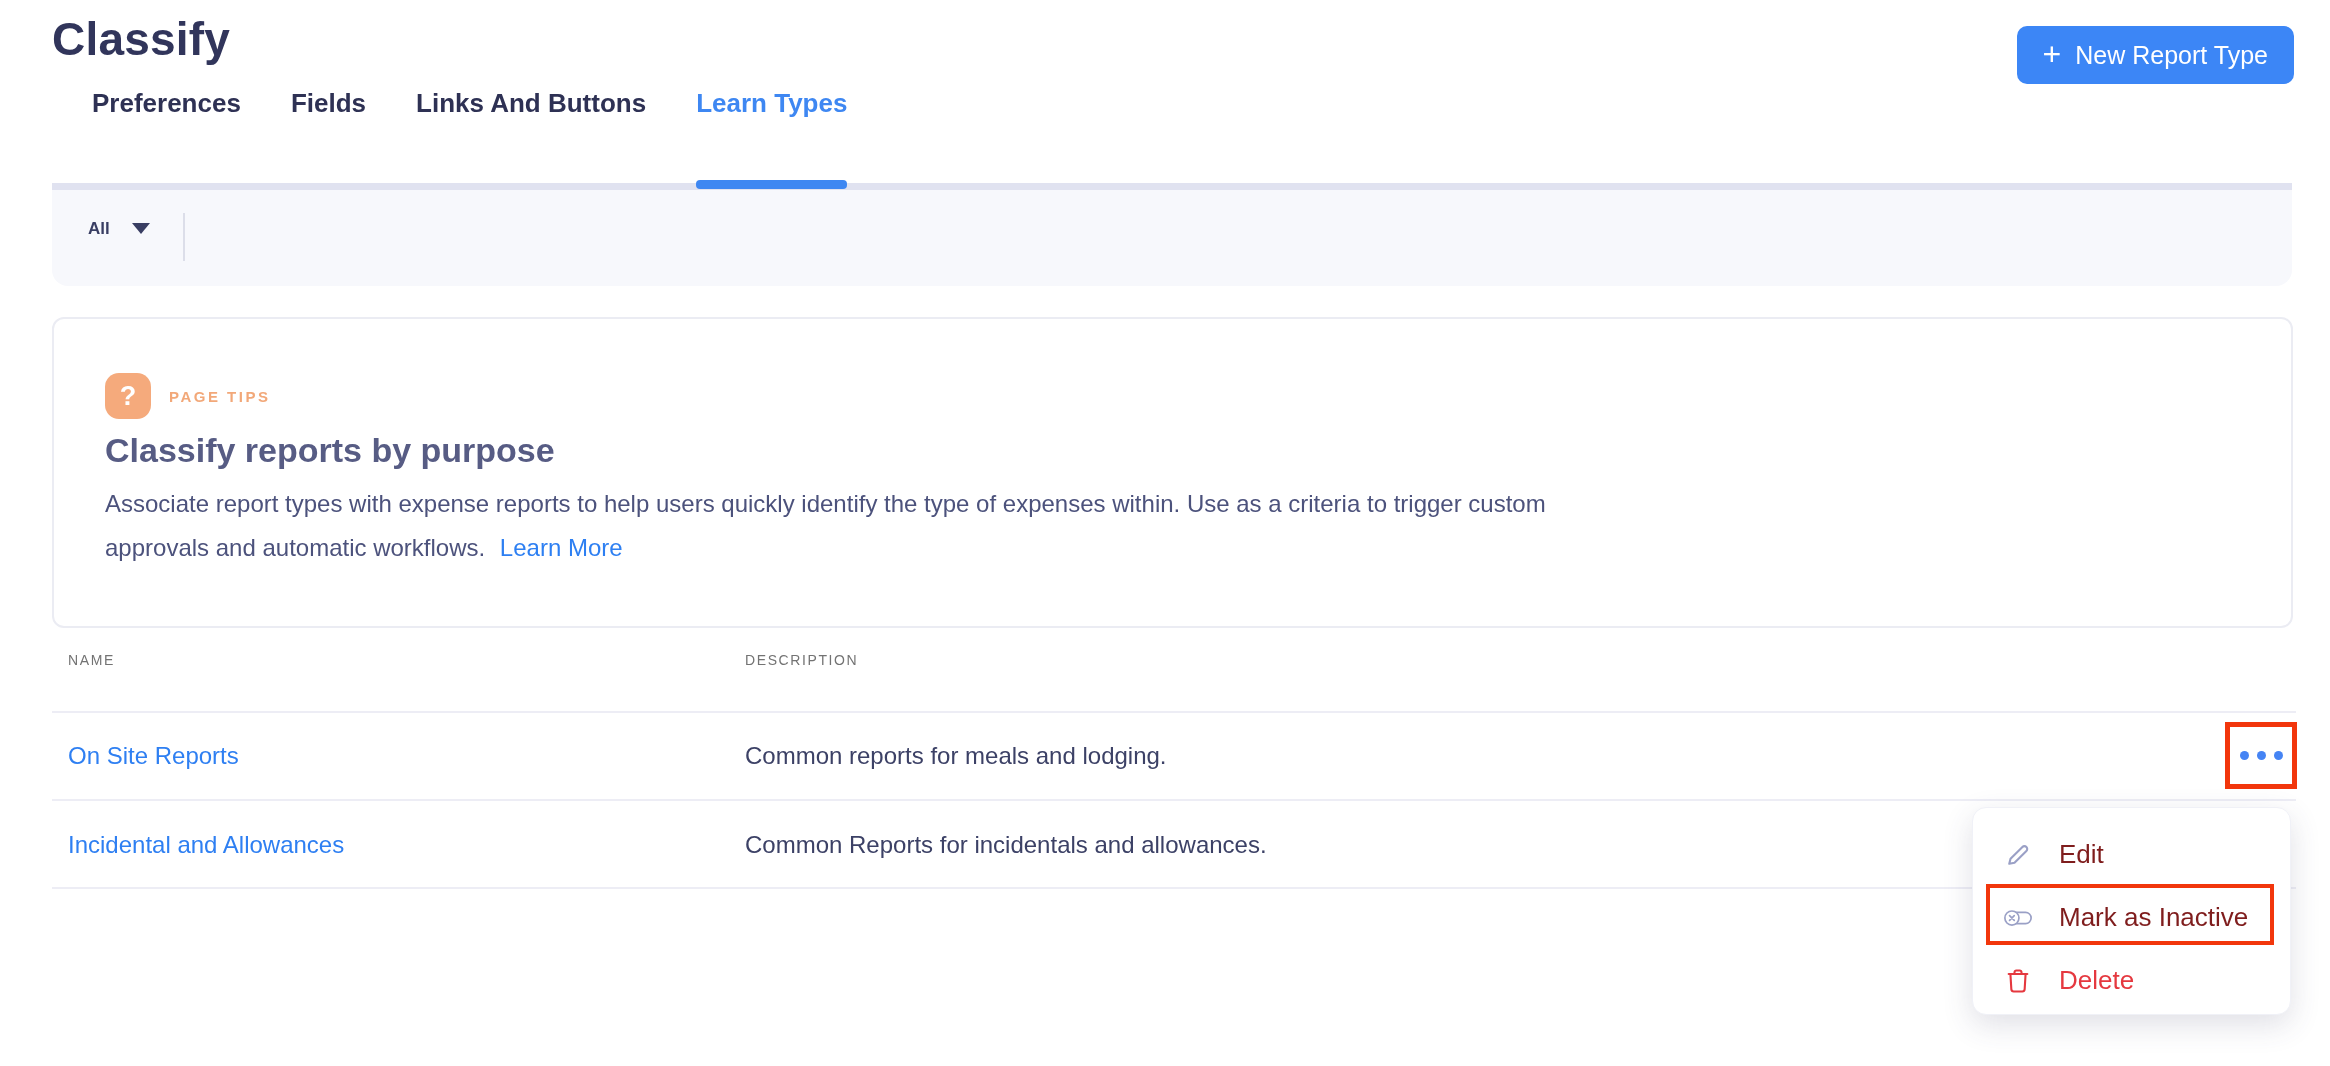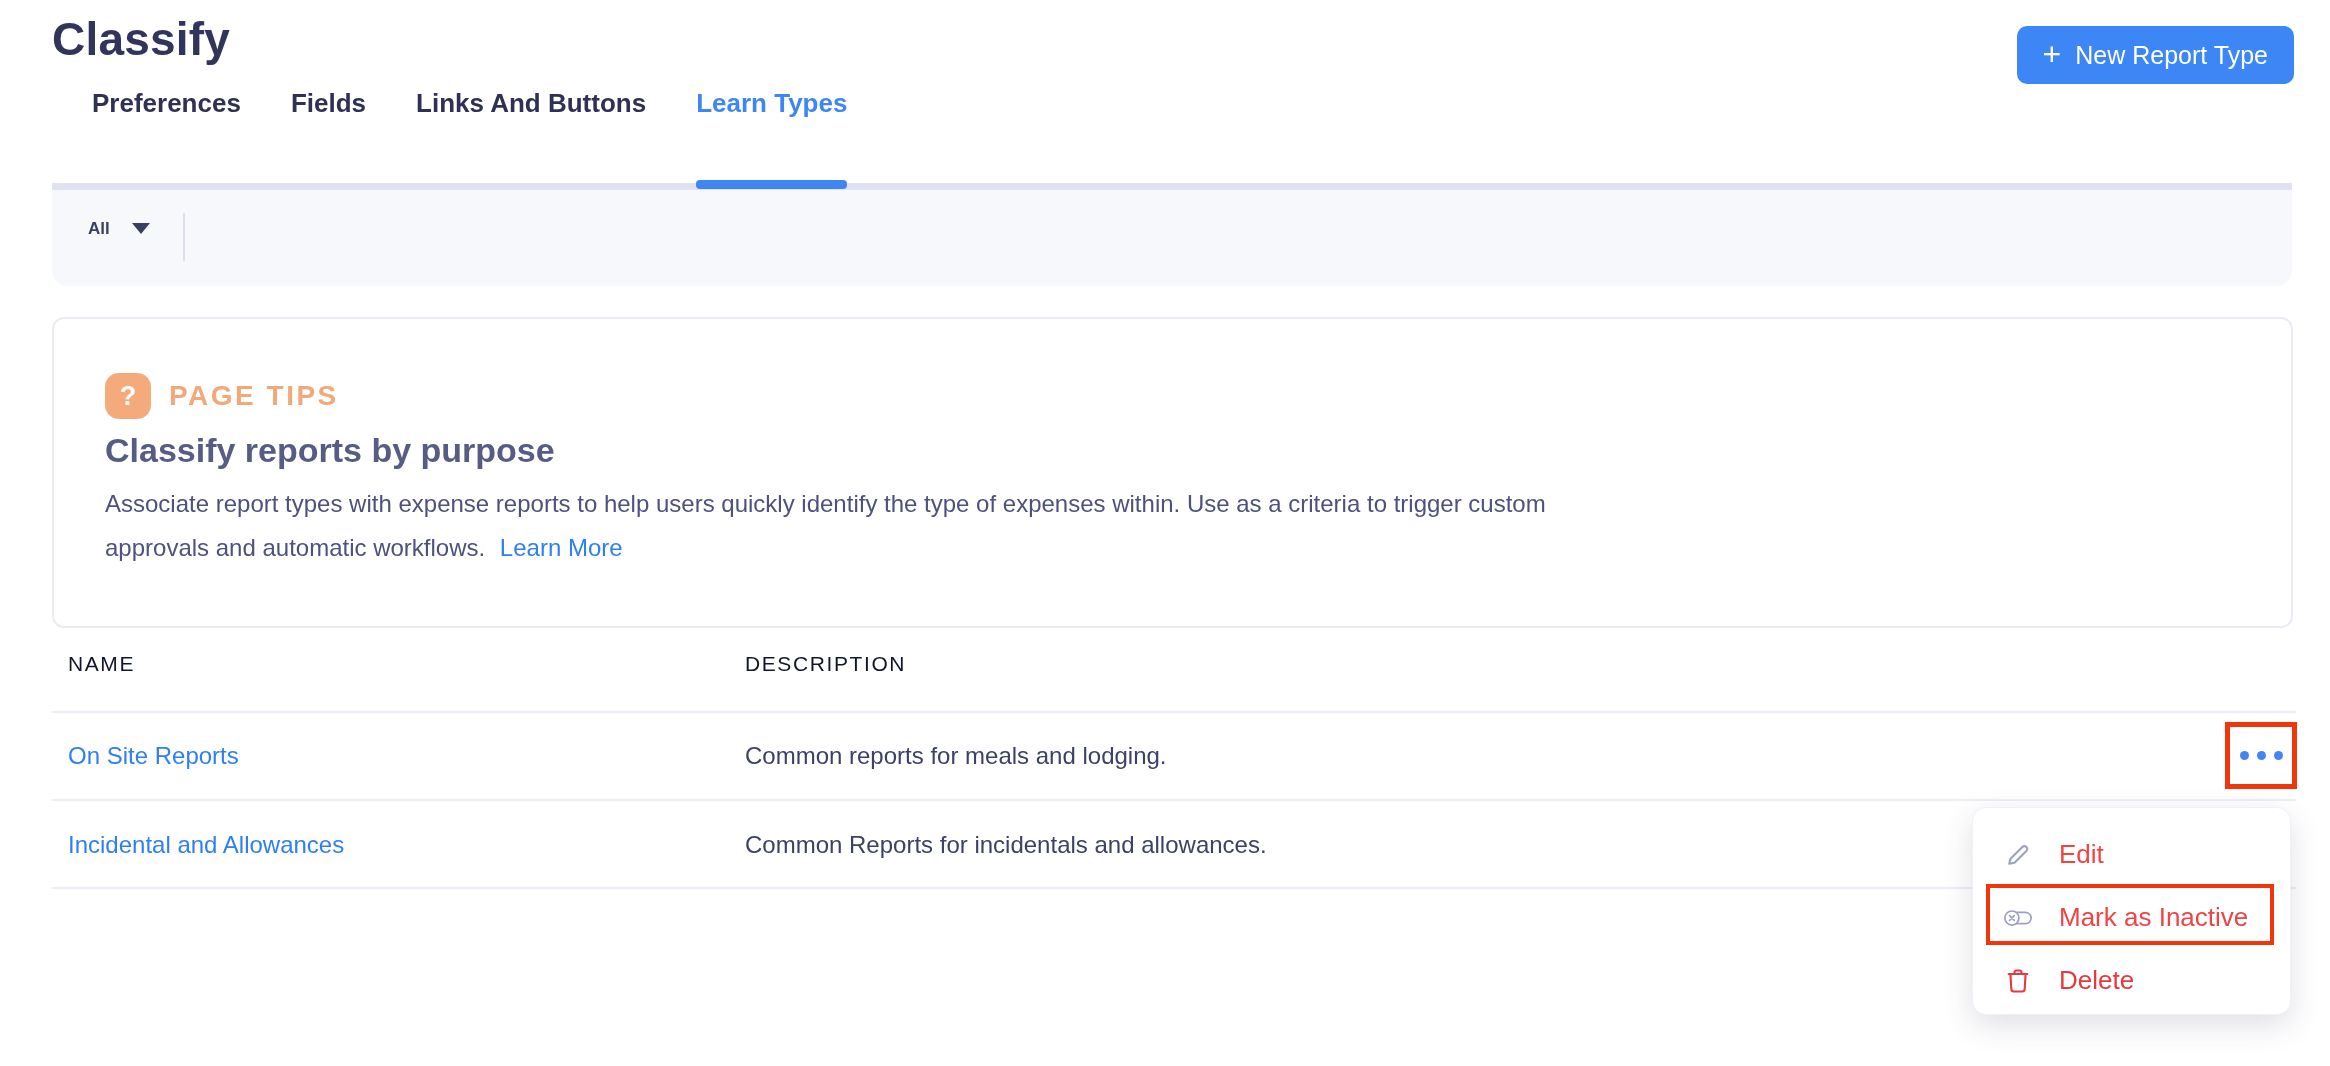--- a/index.html
+++ b/index.html
@@ -36,51 +36,51 @@
   .filter-divider { position:absolute; left:131px; top:23px; width:2px; height:48px;
     background:#dcdee9; }
 
   
   .tips-card { position:absolute; left:52px; top:317px; width:2241px; height:311px;
     background:#fff; border:2px solid #ebecf3; border-radius:12px; }
   .tips-badge-row { position:absolute; left:51px; top:54px; display:flex;
     align-items:center; gap:18px; }
   .q-icon { width:46px; height:46px; background:#f5aa7c; border-radius:14px; color:#fff;
     font-size:27px; font-weight:700; display:flex; align-items:center; justify-content:center; }
-  .tips-badge { font-size:28px; font-weight:700; letter-spacing:2.5px; color:#f2a879; }
+  .tips-badge { font-size:15px; font-weight:700; letter-spacing:2.5px; color:#f2a879; }
   .tips-heading { position:absolute; left:51px; top:112px; font-size:34px; font-weight:700;
     color:#575c84; }
   .tips-body { position:absolute; left:51px; top:163px; max-width:1530px; font-size:24px;
     color:#4c527c; line-height:44px; }
   .learn-more { color:#2d7ff2; text-decoration:none; cursor:pointer;margin-left:8px; }
 
   
-  .col-header { position:absolute; top:652px; font-size:21px; font-weight:500;
-    letter-spacing:1.6px; color:#0f172a; }
+  .col-header { position:absolute; top:652px; font-size:14px; font-weight:500;
+    letter-spacing:1.6px; color:#737373; }
   .col-name { left:68px; }
   .col-desc { left:745px; }
   .tdivider { position:absolute; left:52px; width:2244px; height:2px; background:#ededf5; }
   .d1 { top:711px; } .d2 { top:799px; } .d3 { top:887px; }
   .cell-name { position:absolute; left:68px; font-size:24px; font-weight:500;
     color:#2e7ff2; text-decoration:none; cursor:pointer; }
   .cell-desc { position:absolute; left:745px; font-size:24px; color:#3c4166; }
   .r1 { top:742px; } .r2 { top:831px; }
 
   
   .ellipsis-box { position:absolute; left:2225px; top:722px; width:72px; height:67px;
     border:5px solid #f2360c; background:#fff; display:flex; align-items:center;
     justify-content:center; gap:8px; cursor:pointer; z-index:6; }
   .dot { width:9px; height:9px; border-radius:50%; background:#4584f4; }
 
   
   .menu { position:absolute; left:1972px; top:807px; width:319px; height:208px;
     background:#fff; border:1px solid #f0f1f7; border-radius:14px;
     box-shadow:0 10px 30px rgba(60,60,100,.16); z-index:5; padding-top:15px; }
   .menu-item { height:63px; display:flex; align-items:center; padding:0 30px; gap:26px;
-    font-size:26px; font-weight:500; color:#ef4444; cursor:pointer; }
+    font-size:26px; font-weight:500; color:#7f1d1d; cursor:pointer; }
   .menu-item.danger { color:#e5383f; }
   .menu-icon { width:30px; display:flex; align-items:center; justify-content:center; }
   .mark-annotation { position:absolute; left:1986px; top:884px; width:288px; height:61px;
     border:4px solid #f2360c; z-index:7; pointer-events:none; }
 </style>
 </head>
 <body>
 
 <div class="canvas">
 

